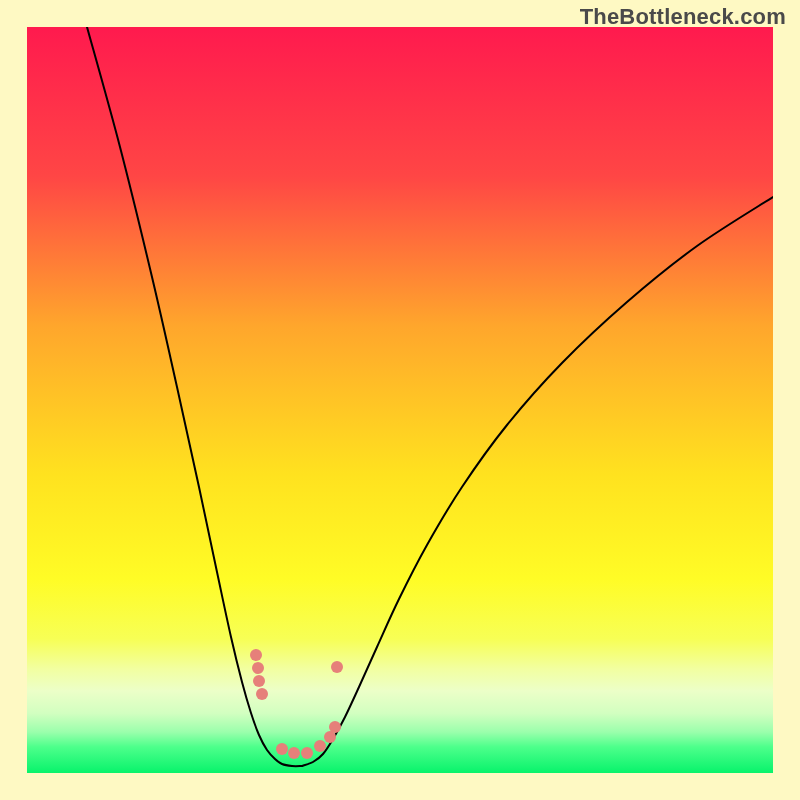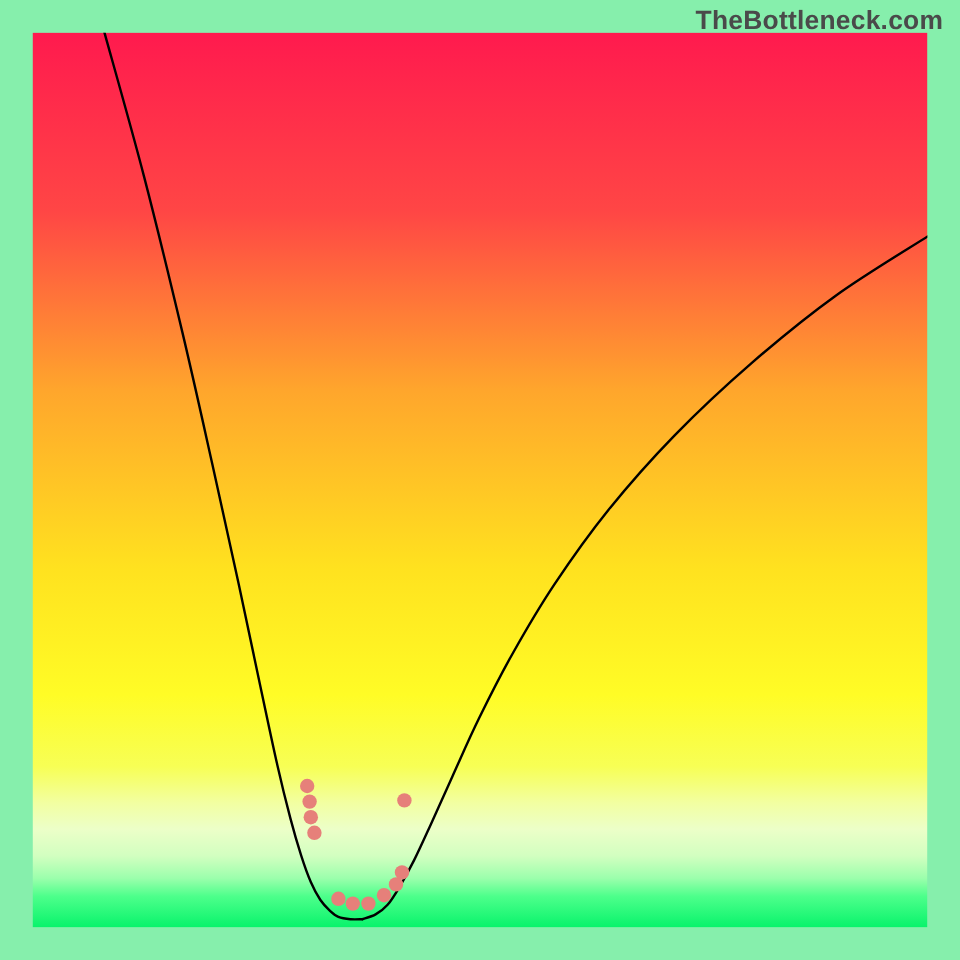--- a/index.html
+++ b/index.html
@@ -7,21 +7,21 @@
     padding: 0;
     width: 800px;
     height: 800px;
     background: #000;
     overflow: hidden;
   }
   .stage {
     position: relative;
     width: 800px;
     height: 800px;
-    background: #86efac;
+    background: #fef9c3;
   }
   .watermark {
     position: absolute;
     top: 4px;
     right: 14px;
     font-family: Arial, Helvetica, sans-serif;
     font-size: 22px;
     font-weight: 600;
     color: #4a4a4a;
     letter-spacing: 0.2px;

